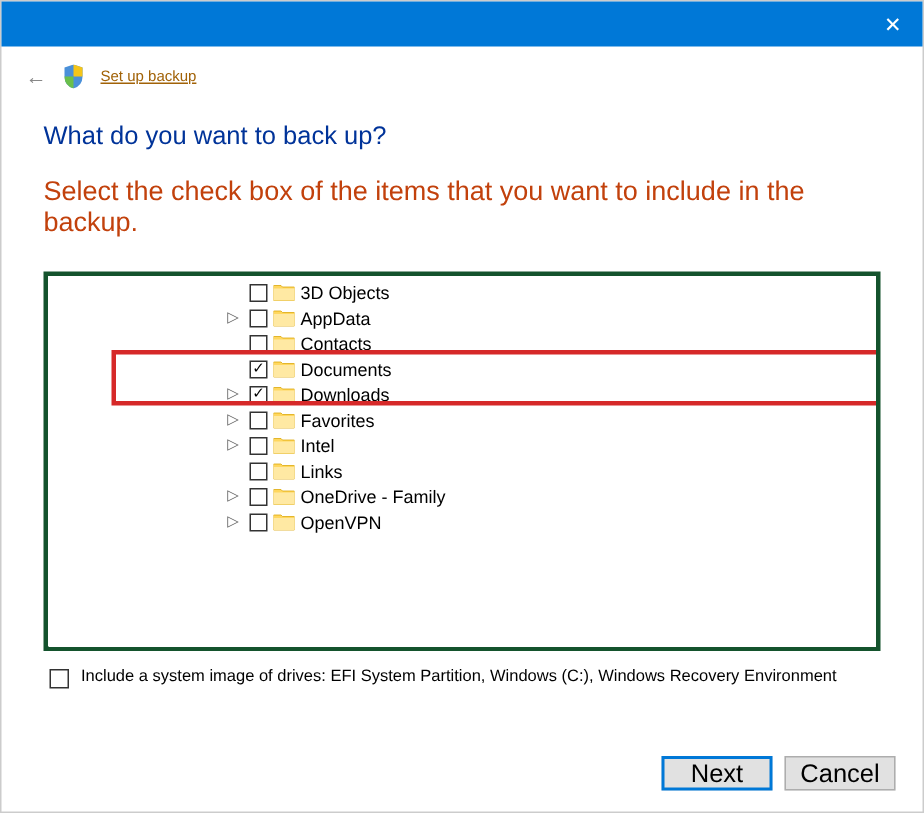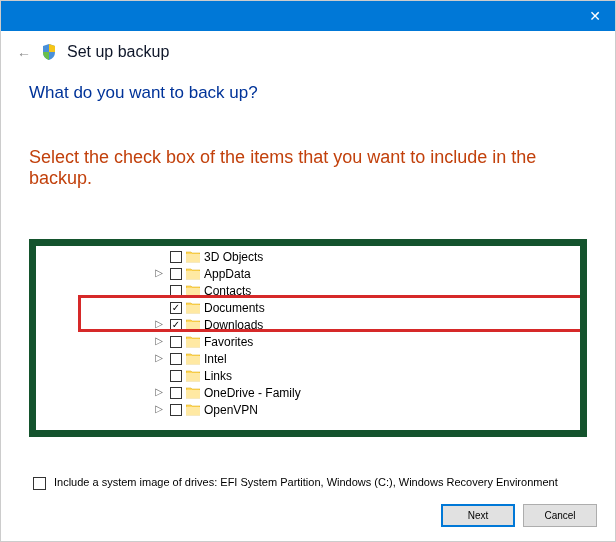--- a/index.html
+++ b/index.html
@@ -3,39 +3,39 @@
   <meta charset="utf-8">
   <style>
     * { box-sizing: border-box; margin: 0; padding: 0; }
     body { font-family: "Segoe UI", Tahoma, sans-serif; font-size: 12px; background: #fff; }
     .window { width: 616px; height: 542px; display: flex; flex-direction: column; border: 1px solid #ccc; }
     .titlebar { height: 30px; background: #0078d7; display: flex; justify-content: flex-end; align-items: center; padding: 0 14px; }
     .close-x { color: #fff; font-size: 14px; font-weight: 300; cursor: pointer; }
     .header { display: flex; align-items: center; padding: 12px 16px; gap: 10px; }
     .back-arrow { color: #888; font-size: 14px; }
     .shield-icon svg { width: 16px; height: 16px; display: block; }
-    .header-title { font-size: 16px; color: #0f172a; }
-    .content { flex: 1; padding: 10px 28px 0 28px; display: flex; flex-direction: column; overflow: hidden; gap: 28px; }
+    .header-title { font-size: 10px; color: #a16207; text-decoration: underline; }
+    .content { flex: 1; padding: 10px 28px 0 28px; display: flex; flex-direction: column; overflow: hidden; }
     .main-heading { font-size: 17px; font-weight: 400; color: #003399; margin-bottom: 16px; }
     .instruction { font-size: 18px; color: #c2410c; margin-bottom: 22px; }
-    .tree-container { border: 7px solid #14532d; height: 203px; overflow-y: scroll; position: relative; background: #fff; }
+    .tree-container { border: 3px solid #14532d; height: 253px; overflow-y: scroll; position: relative; background: #fff; }
     .tree-inner { padding: 2px 0; }
     .tree-item { display: flex; align-items: center; height: 17px; padding-left: 104px; font-size: 12px; color: #000; position: relative; }
     .expander { position: absolute; left: 118px; top: 2px; width: 10px; font-size: 10px; color: #666; text-align: center; }
     .checkbox { position: absolute; left: 134px; width: 12px; height: 12px; border: 1px solid #333; background: #fff; display: flex; align-items: center; justify-content: center; font-size: 10px; line-height: 1; }
     .checkmark { display: block; }
     .folder-icon { position: absolute; left: 150px; width: 14px; height: 12px; }
     .folder-icon svg { width: 14px; height: 12px; display: block; }
     .item-label { position: absolute; left: 168px; font-size: 12px; }
     .highlight-box { position: absolute; border: 3px solid #d62929; left: 42px; top: 49px; width: 515px; height: 37px; pointer-events: none; z-index: 5; }
     .system-image { display: flex; gap: 8px; margin-top: 10px; padding: 0 4px; }
     .system-checkbox { width: 13px; height: 13px; border: 1px solid #333; flex-shrink: 0; margin-top: 2px; }
     .system-text { font-size: 11px; line-height: 1.35; }
     .footer { display: flex; justify-content: flex-end; gap: 8px; padding: 14px 18px; border-top: none; }
-    .btn { min-width: 74px; height: 23px; font-size: 10px; background: #e1e1e1; border: 1px solid #adadad; cursor: pointer; font-family: inherit; }
+    .btn { min-width: 74px; height: 23px; font-size: 17px; background: #e1e1e1; border: 1px solid #adadad; cursor: pointer; font-family: inherit; }
     .btn-primary { border: 2px solid #0078d7; }
     .underline-first::first-letter { text-decoration: underline; }
     
     .tree-container::-webkit-scrollbar { width: 17px; }
     .tree-container::-webkit-scrollbar-track { background: #f0f0f0; }
     .tree-container::-webkit-scrollbar-thumb { background: #c2c2c2; }
     .tree-container::-webkit-scrollbar-button { background: #f0f0f0; height: 17px; }
   </style>
 </head>
 <body>

